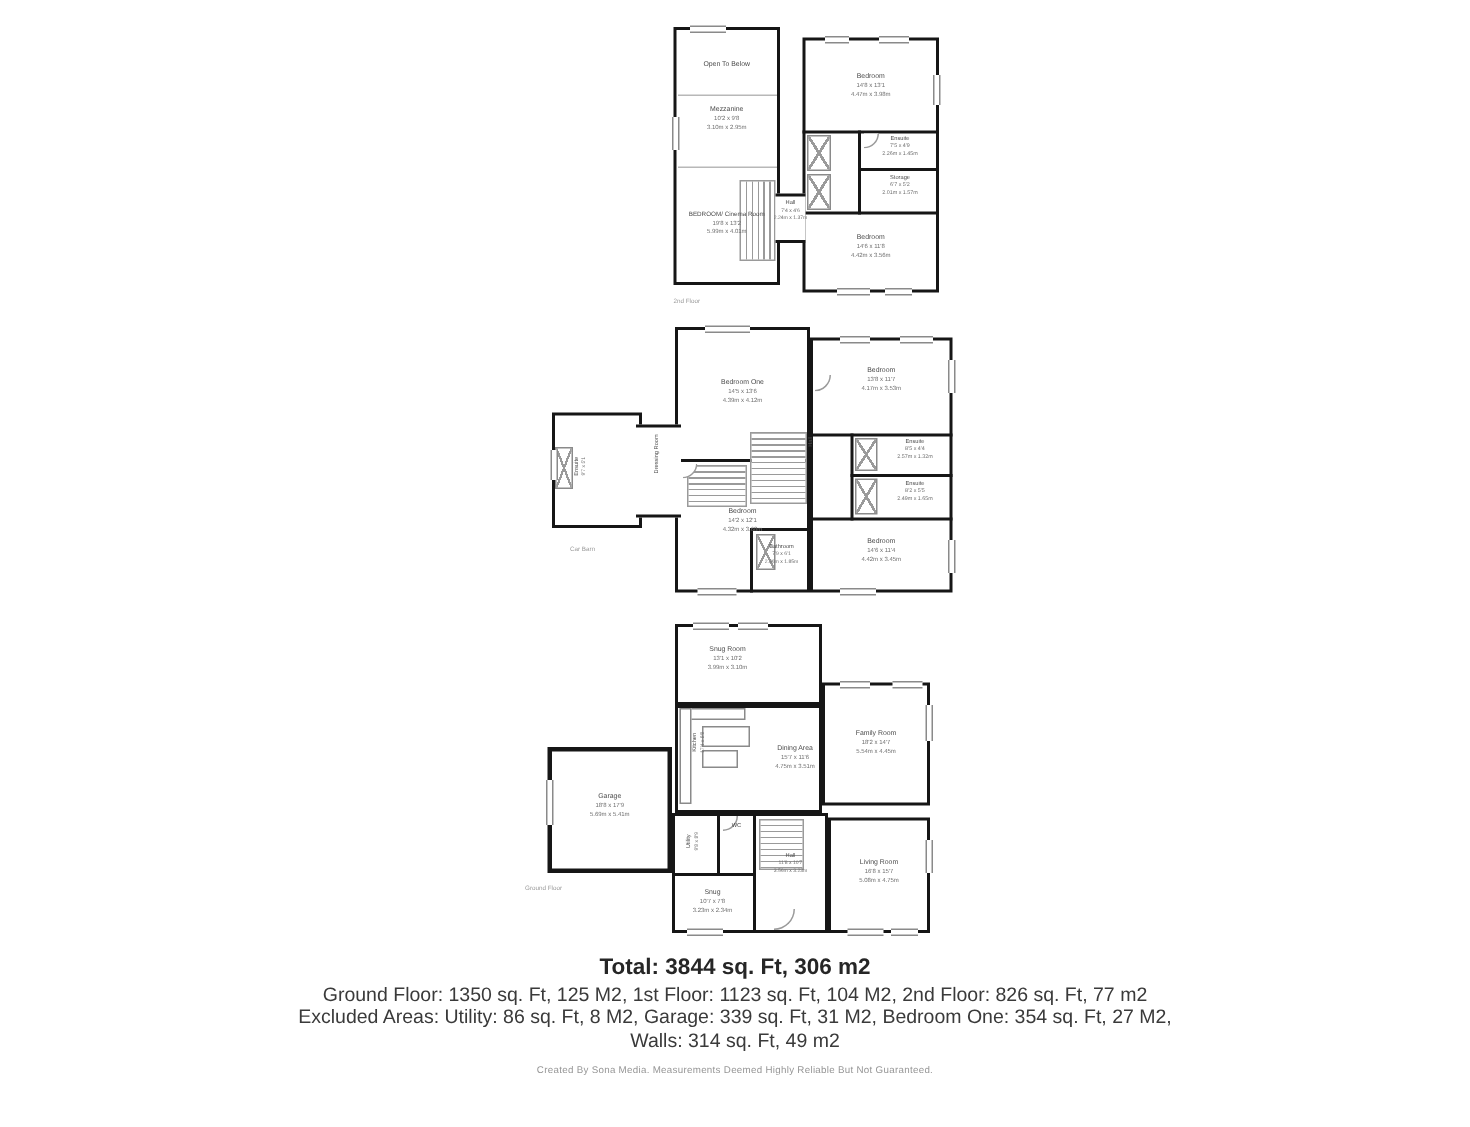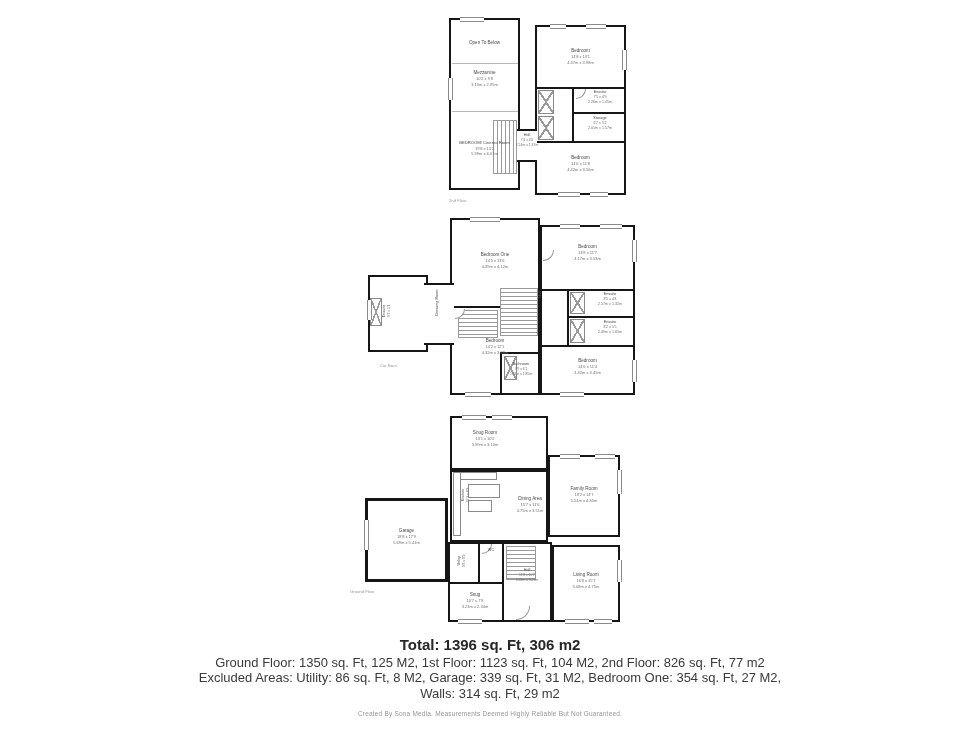--- a/index.html
+++ b/index.html
@@ -260,20 +260,20 @@
     </div>
     <div class="rl" style="left:448px;top:592px;width:54px">
       <div class="rn">Snug</div>
       <div class="rd">10'7 x 7'8</div>
       <div class="rd">3.23m x 2.34m</div>
     </div>
     <div class="flab" style="left:350px;top:589px">Ground Floor</div>
   </div>
 
   <div id="summary">
-    <div class="total">Total: 1396 sq. Ft, 306 m2</div>
+    <div class="total">Total: 3844 sq. Ft, 306 m2</div>
     <div class="line">Ground Floor: 1350 sq. Ft, 125 M2, 1st Floor: 1123 sq. Ft, 104 M2, 2nd Floor: 826 sq. Ft, 77 m2</div>
     <div class="line">Excluded Areas: Utility: 86 sq. Ft, 8 M2, Garage: 339 sq. Ft, 31 M2, Bedroom One: 354 sq. Ft, 27 M2,</div>
-    <div class="line">Walls: 314 sq. Ft, 29 m2</div>
+    <div class="line">Walls: 314 sq. Ft, 49 m2</div>
     <div class="credit">Created By Sona Media. Measurements Deemed Highly Reliable But Not Guaranteed.</div>
   </div>
 
 </div>
 
 </body></html>

